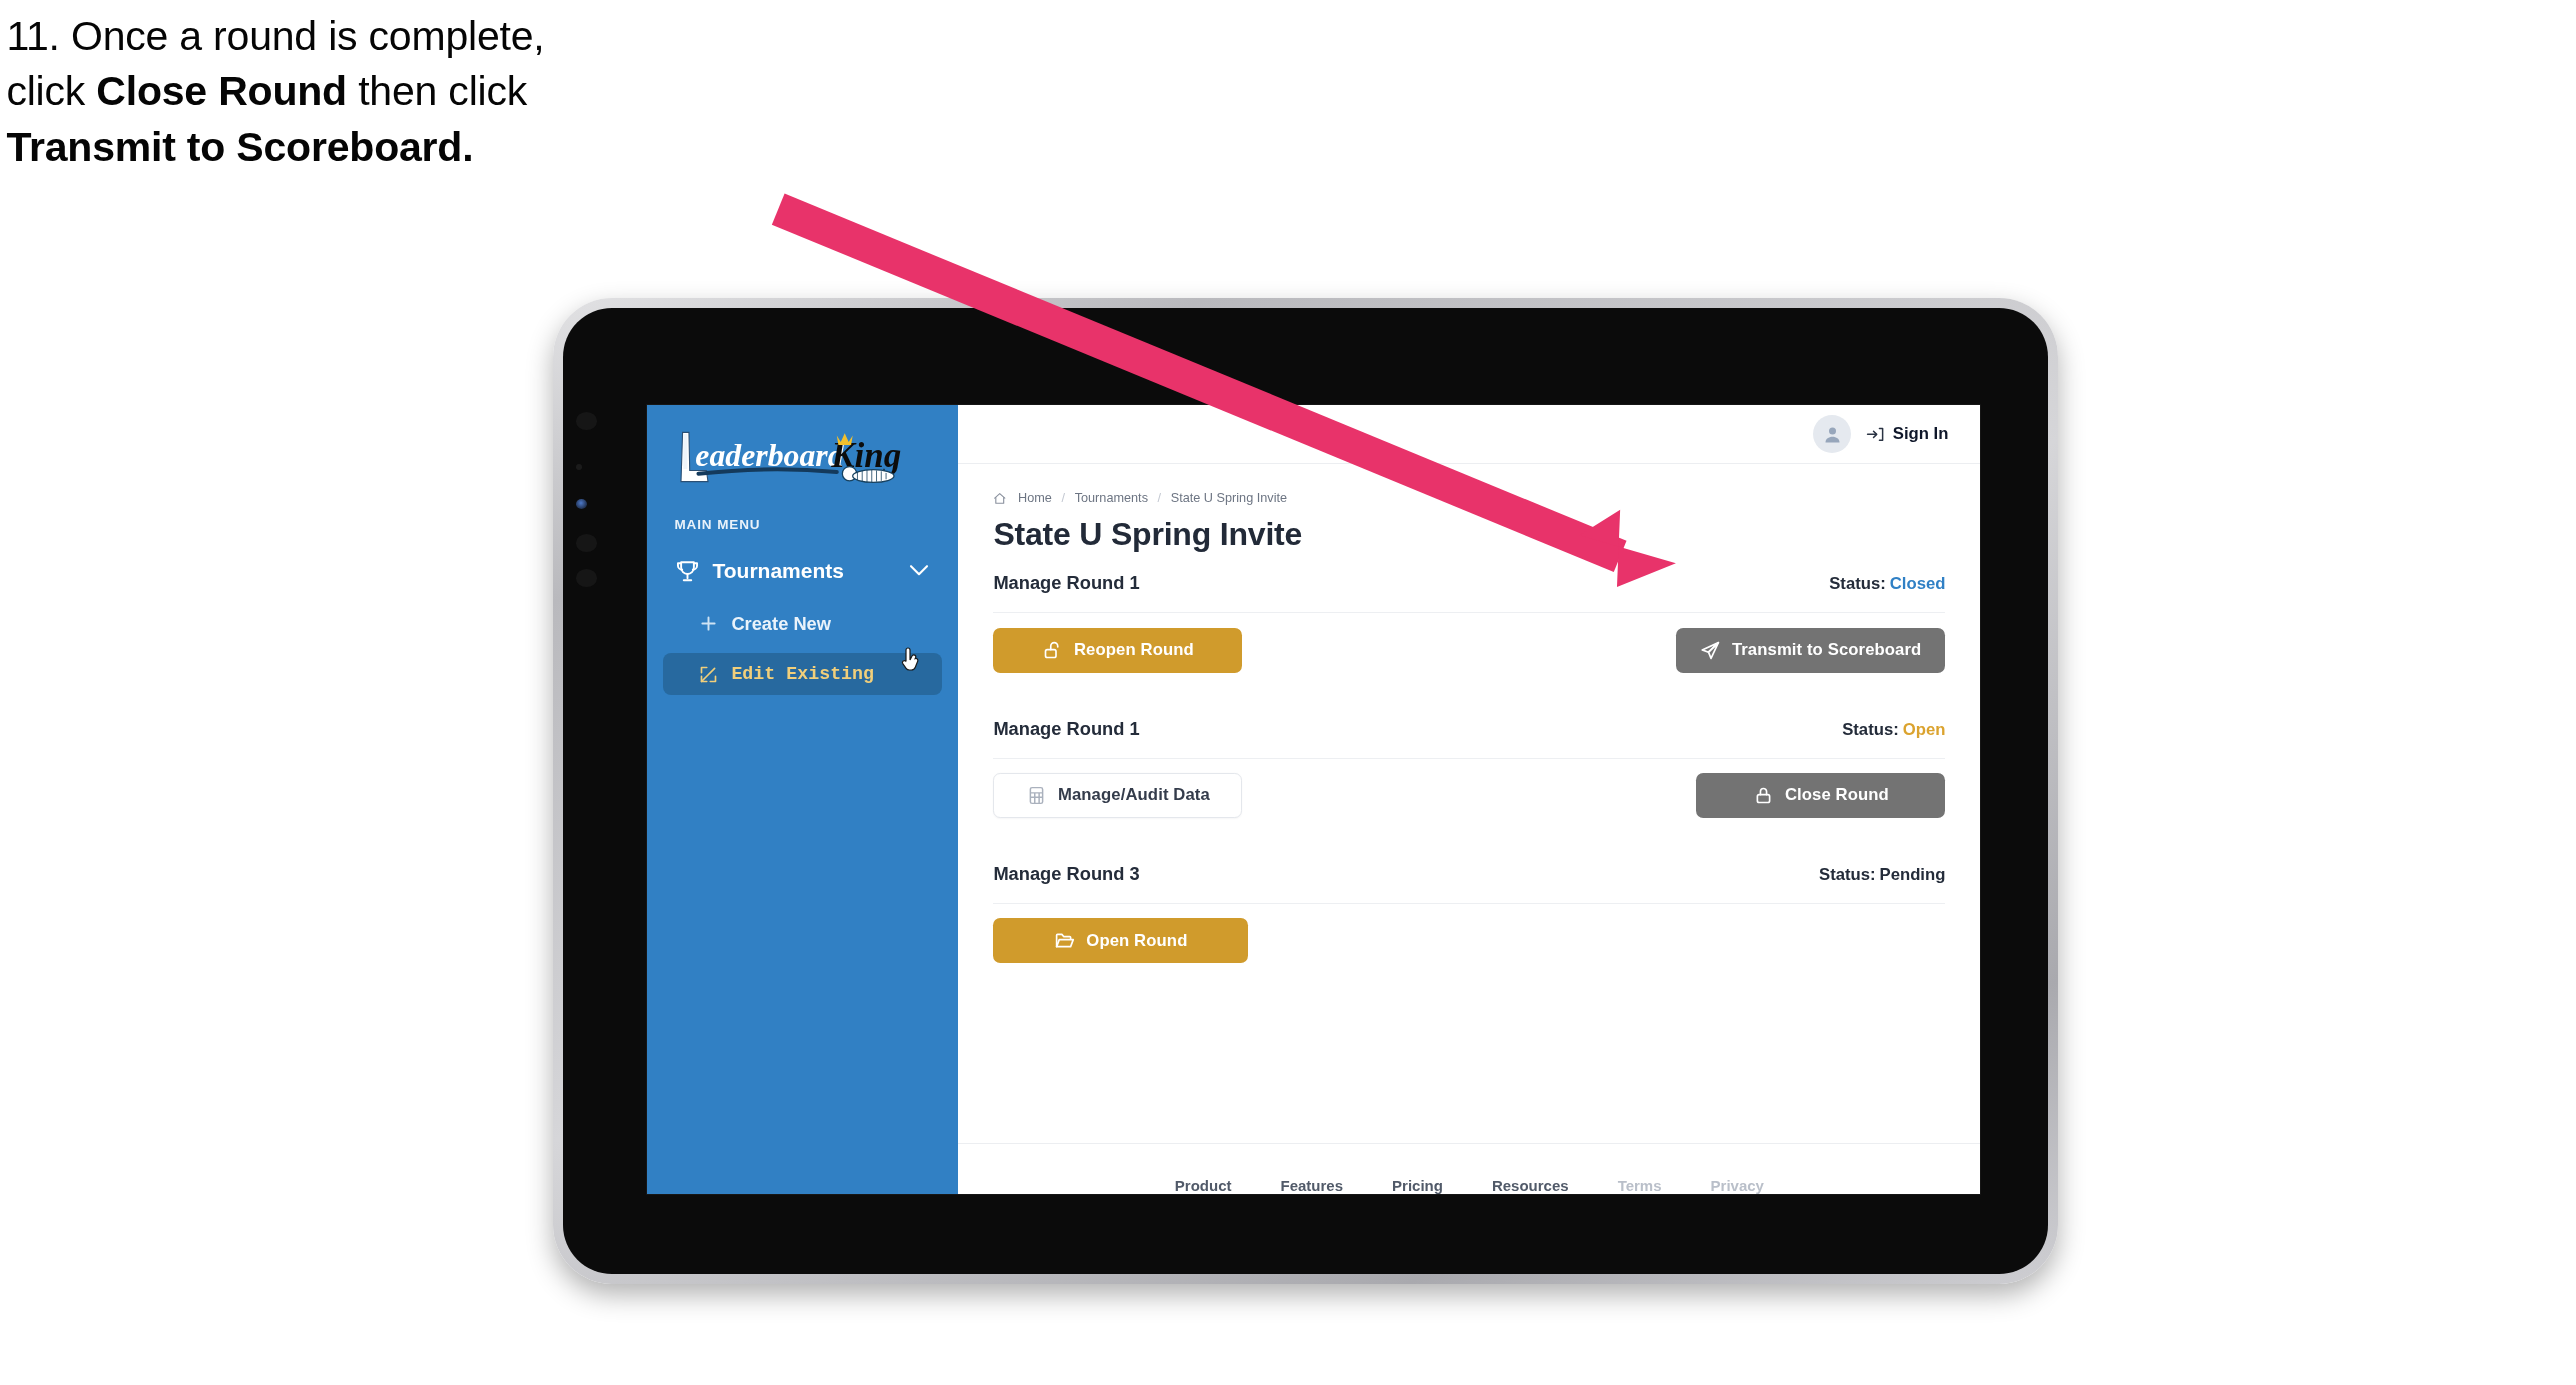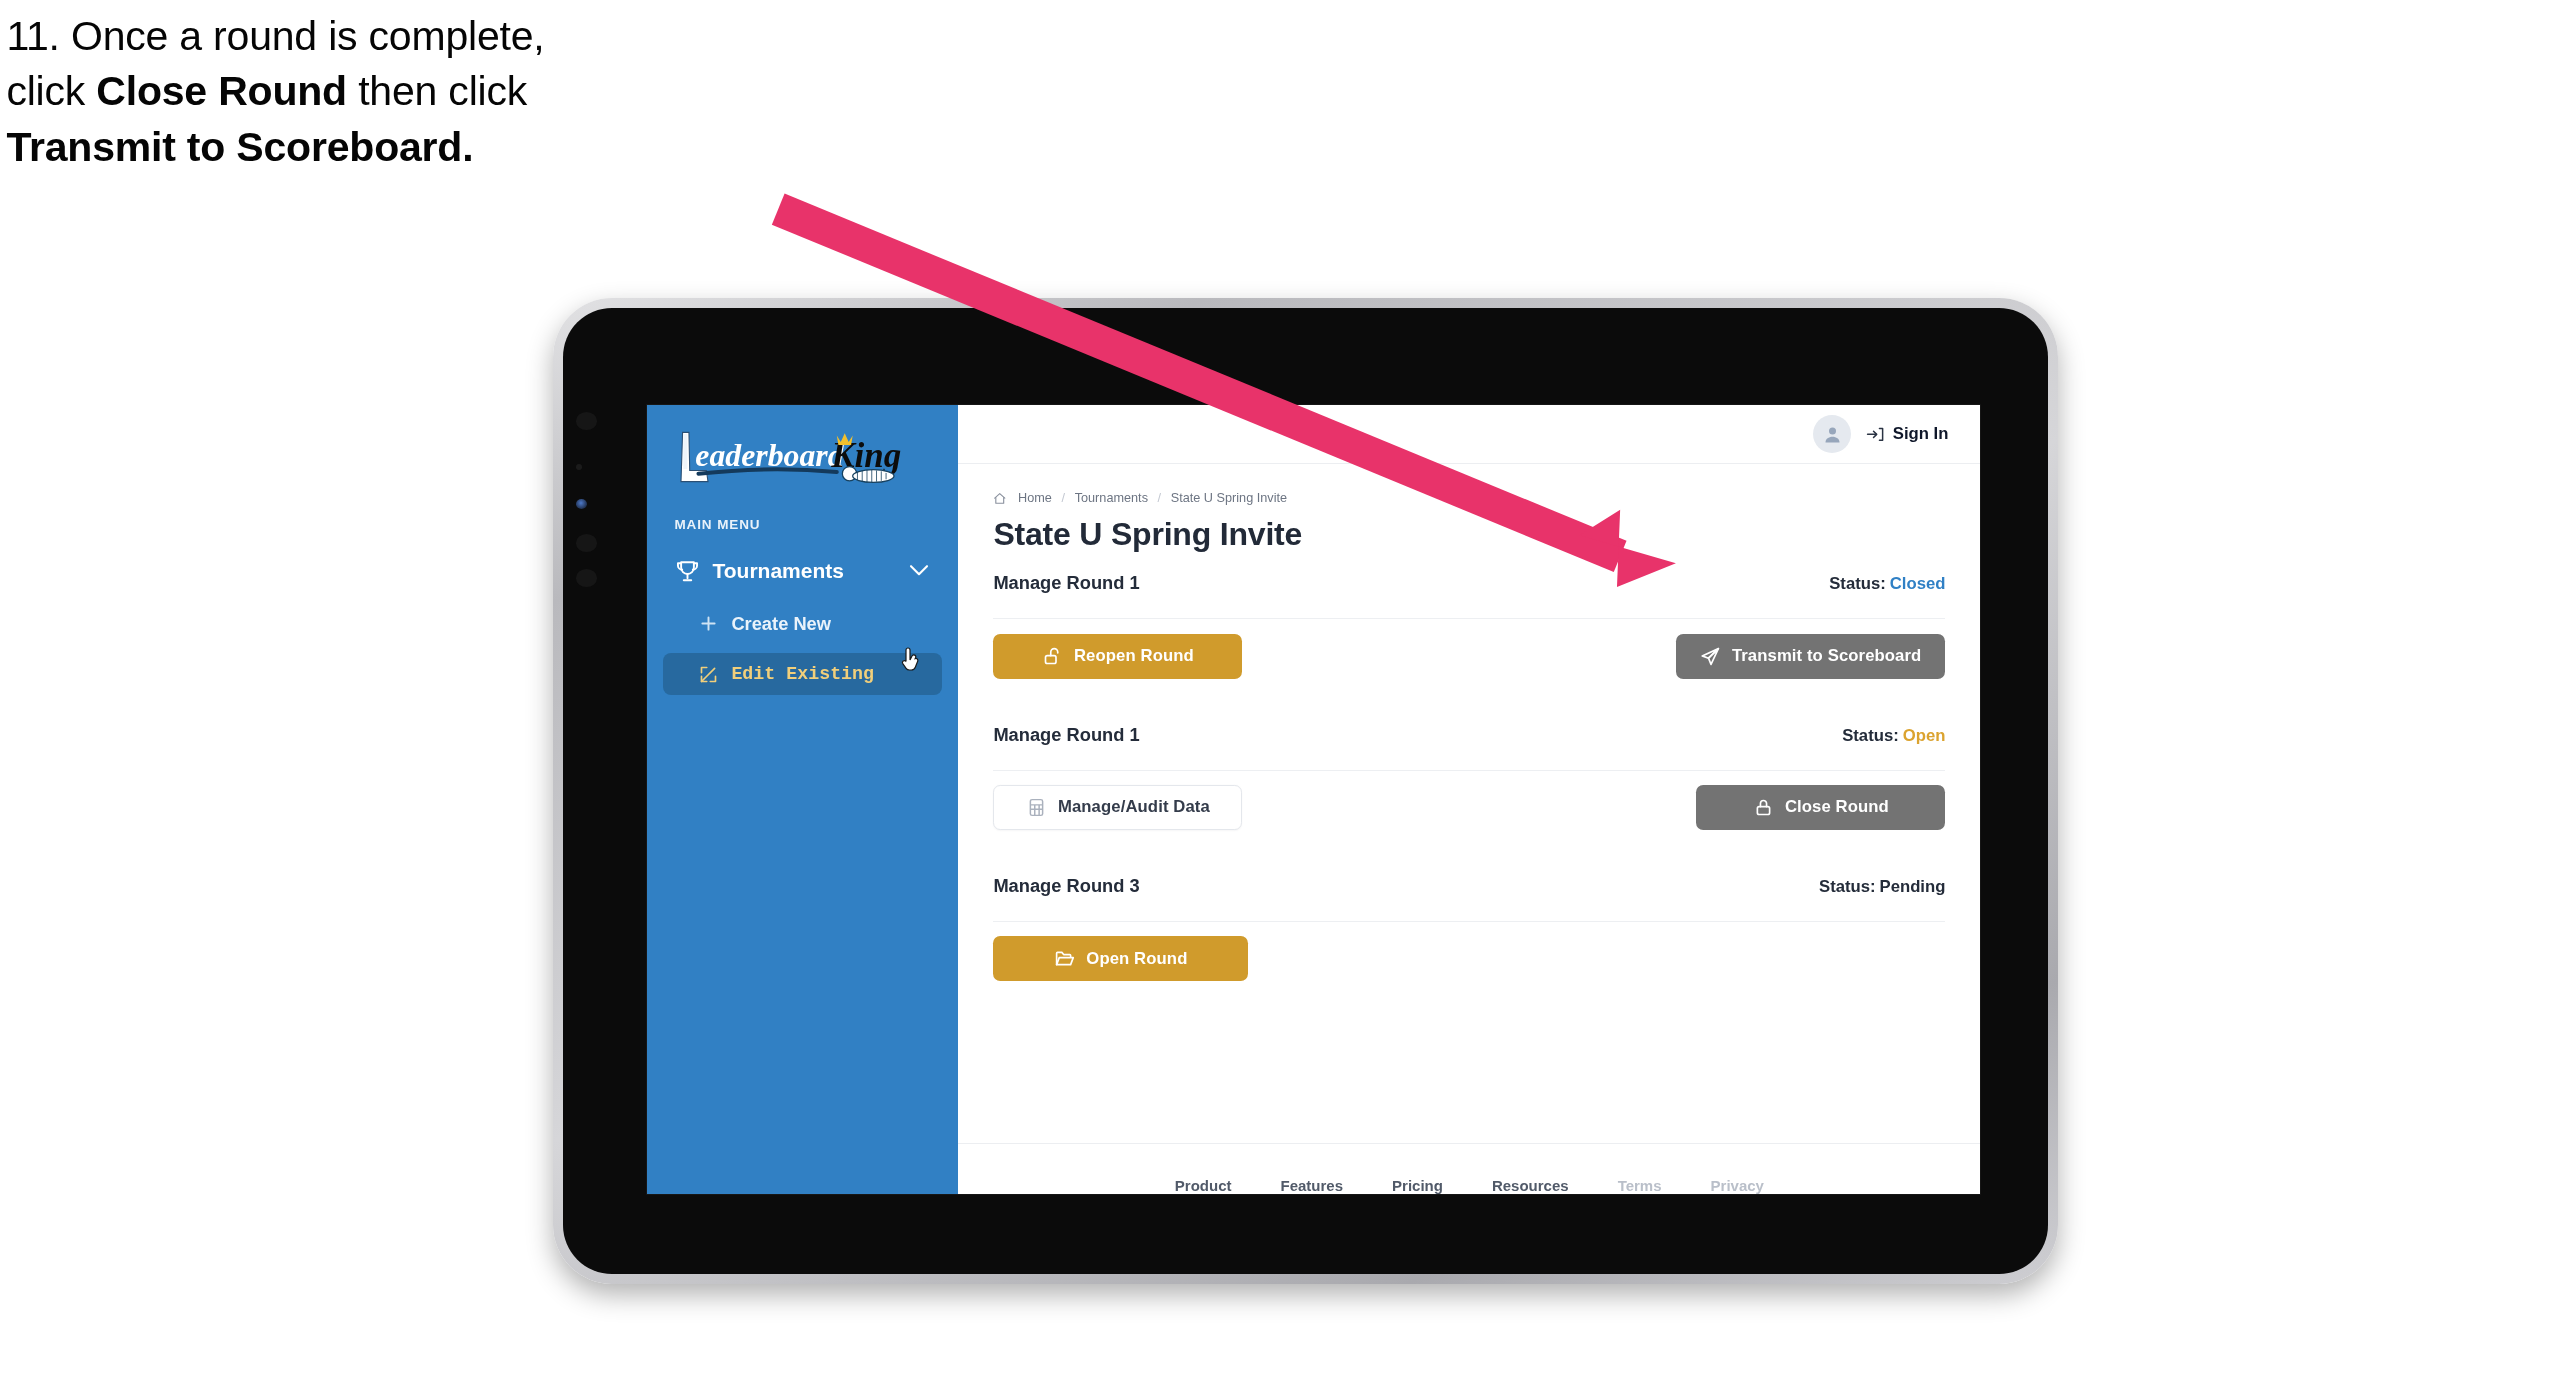--- a/index.html
+++ b/index.html
@@ -116,21 +116,21 @@
   #page-title {
     margin-top: 11px;
     font-size: 32px; font-weight: 800; color:#222a38; letter-spacing:-0.2px;
   }
 
   .round { margin-top: 19px; }
   .round.r2 { margin-top: 45px; }
   .round.r3 { margin-top: 45px; }
   .round-head {
     display:flex; align-items:baseline; justify-content:space-between;
-    padding-bottom: 24px; border-bottom: 0.8px solid #edeff2;
+    padding-bottom: 18px; border-bottom: 0.8px solid #edeff2;
   }
   .round-name { font-size: 18.3px; font-weight: 700; color:#242c3a; }
   .round-status { font-size: 16.7px; font-weight: 700; color:#242c3a; }
   .round-status .val { margin-left: 4px; }
   .val.closed { color:#3080c5; }
   .val.open { color:#dba32f; }
   .val.pending { color:#242c3a; }
 
   .round-actions { margin-top: 14.3px; display:flex; align-items:center; justify-content:space-between; }
 

